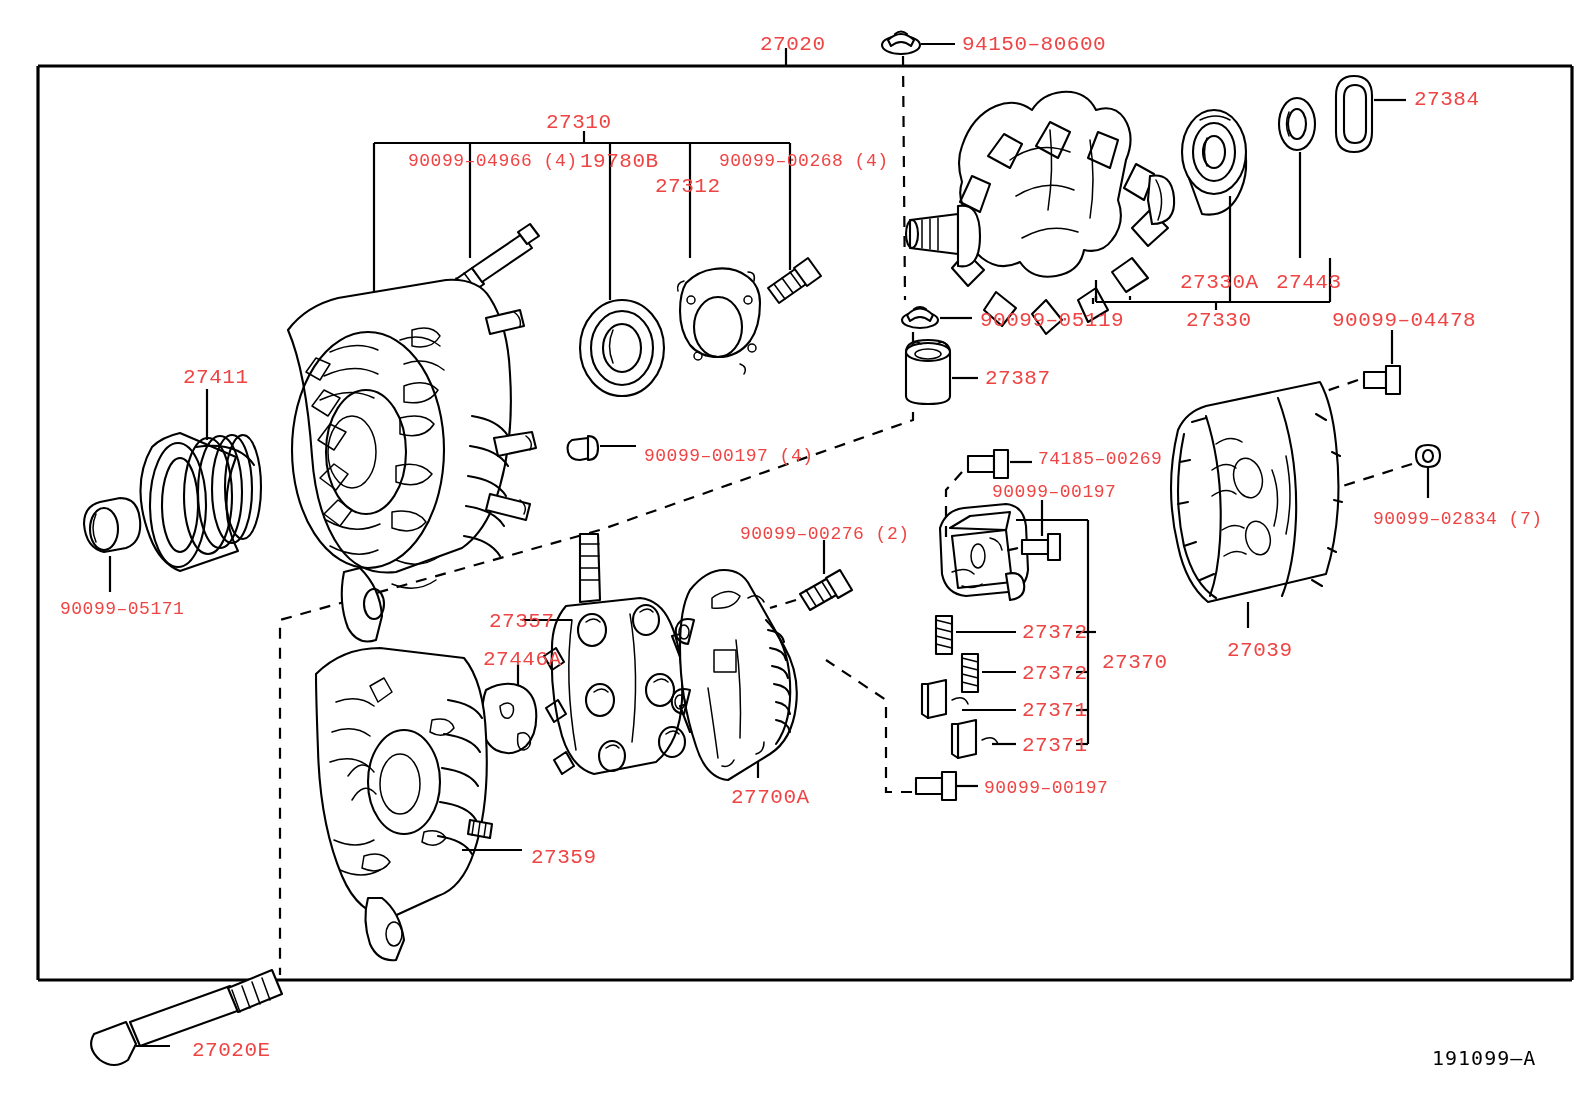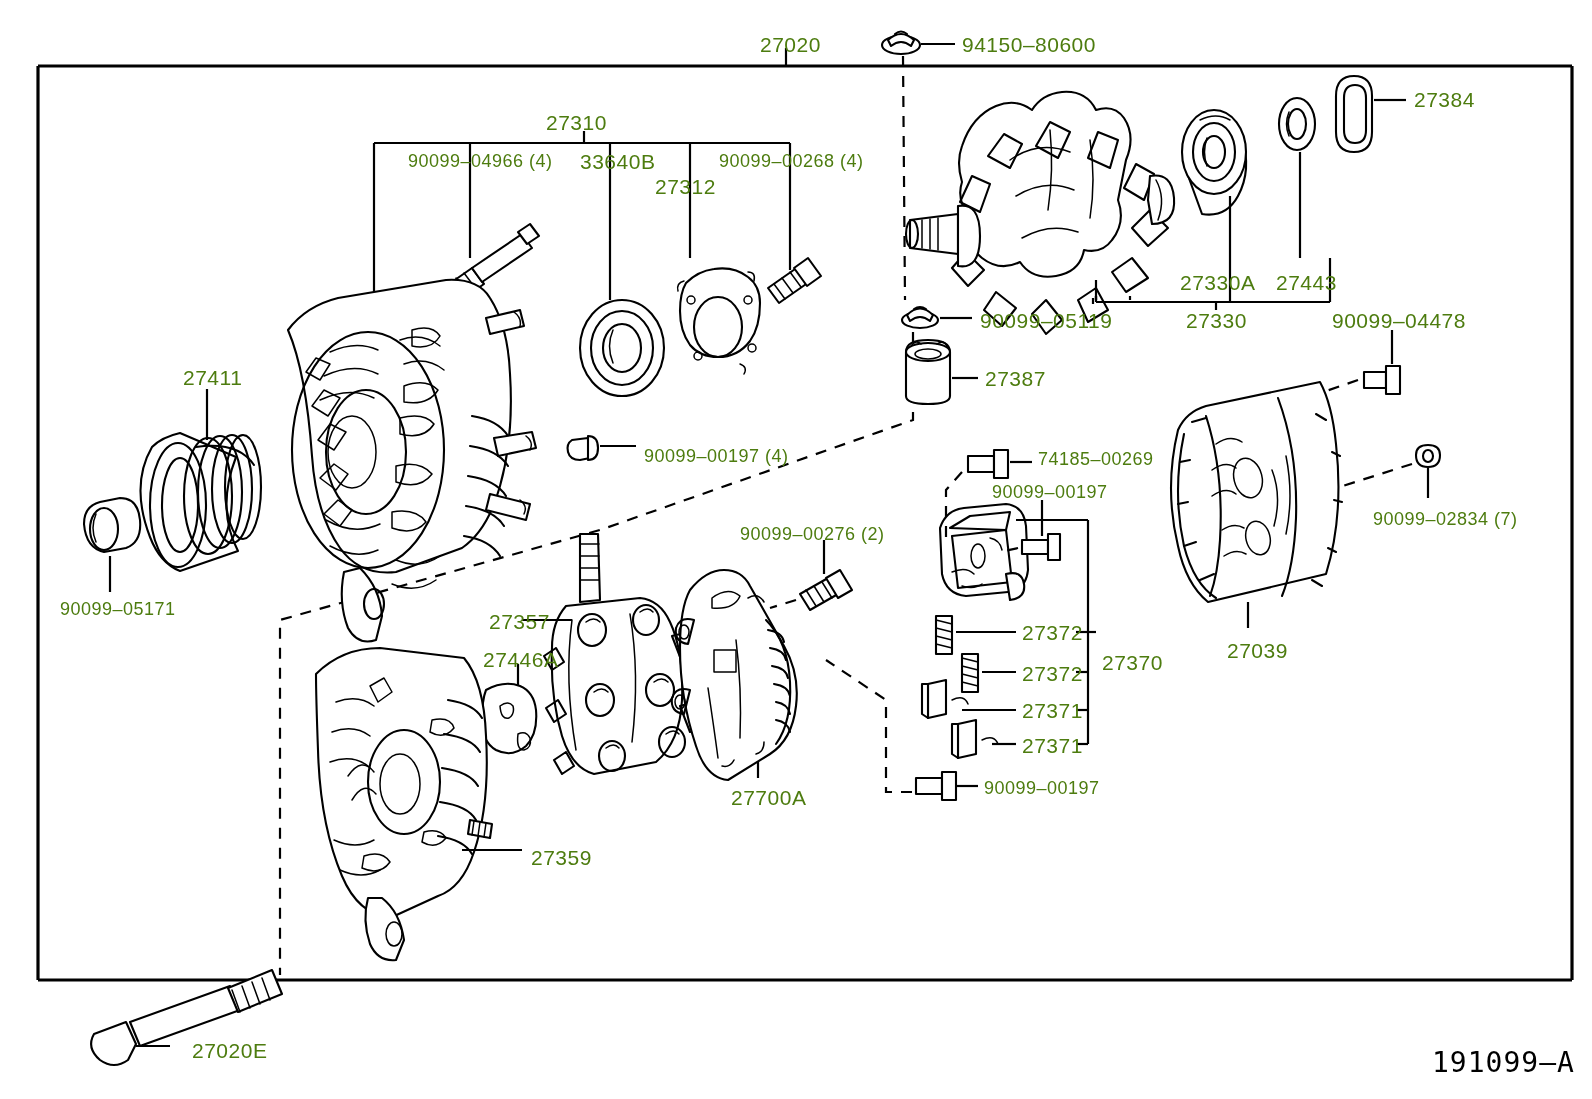--- a/index.html
+++ b/index.html
@@ -1,23 +1,23 @@
 <!DOCTYPE html>
 <html><head>
 <meta charset="utf-8">
 <style>
   html,body{margin:0;padding:0;background:#fff;}
   body{width:1592px;height:1099px;position:relative;overflow:hidden;
        font-family:"DejaVu Sans Mono",monospace;color:#000;}
   #stage{position:absolute;left:0;top:0;width:1592px;height:1099px;}
   svg.layer{position:absolute;left:0;top:0;width:1592px;height:1099px;}
-  .lbl{position:absolute;white-space:nowrap;font-family:Liberation Sans, sans-serif;
-       font-size:21px;letter-spacing:0.5px;color:#4d7c0f;line-height:1;}
+  .lbl{position:absolute;white-space:nowrap;font-family:Liberation Mono, monospace;
+       font-size:21px;letter-spacing:0.5px;color:#ef4444;line-height:1;}
   .lbl.sm{font-size:18px;}
-  .dwg{position:absolute;font-size:28px;letter-spacing:1px;}
+  .dwg{position:absolute;font-size:20px;letter-spacing:1px;}
 </style>
 </head>
 <body>
 
 <div id="stage">
 
 <svg class="layer" viewBox="0 0 1592 1099">
   <defs>
     <style>
       .st{fill:none;stroke:#000;stroke-width:2.1;stroke-linejoin:round;stroke-linecap:round;}
@@ -484,21 +484,21 @@
     </g>
     <polyline class="ld" points="136,1046 170,1046"></polyline>
   </g>
 
 </svg>
 
 <div class="lbl" style="left:760px;top:34px">27020</div>
 <div class="lbl" style="left:962px;top:34px">94150–80600</div>
 <div class="lbl" style="left:546px;top:112px">27310</div>
 <div class="lbl sm" style="left:408px;top:152px">90099–04966 (4)</div>
-<div class="lbl" style="left:580px;top:151px">33640B</div>
+<div class="lbl" style="left:580px;top:151px">19780B</div>
 <div class="lbl sm" style="left:719px;top:152px">90099–00268 (4)</div>
 <div class="lbl" style="left:655px;top:176px">27312</div>
 <div class="lbl" style="left:1414px;top:89px">27384</div>
 <div class="lbl" style="left:1180px;top:272px">27330A</div>
 <div class="lbl" style="left:1276px;top:272px">27443</div>
 <div class="lbl" style="left:1186px;top:310px">27330</div>
 <div class="lbl" style="left:980px;top:310px">90099–05119</div>
 <div class="lbl" style="left:1332px;top:310px">90099–04478</div>
 <div class="lbl" style="left:985px;top:368px">27387</div>
 <div class="lbl" style="left:183px;top:367px">27411</div>

